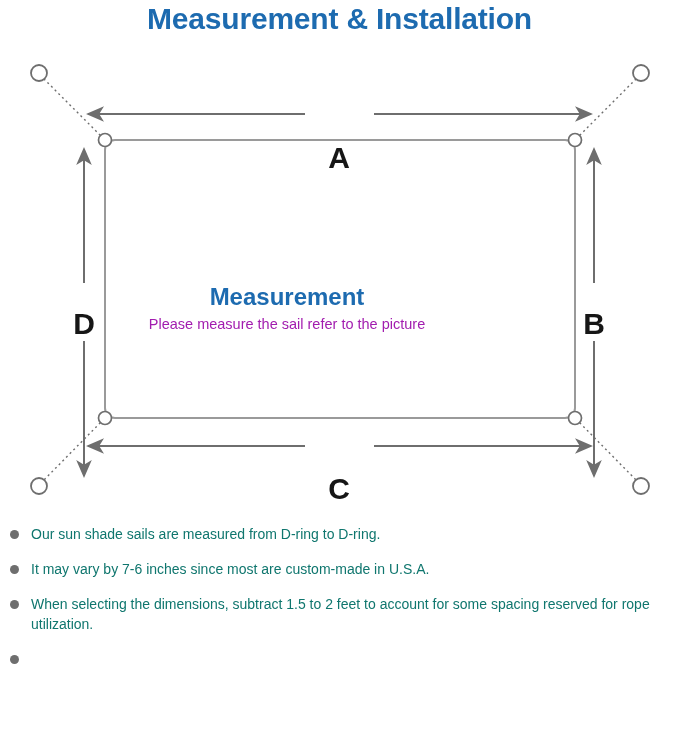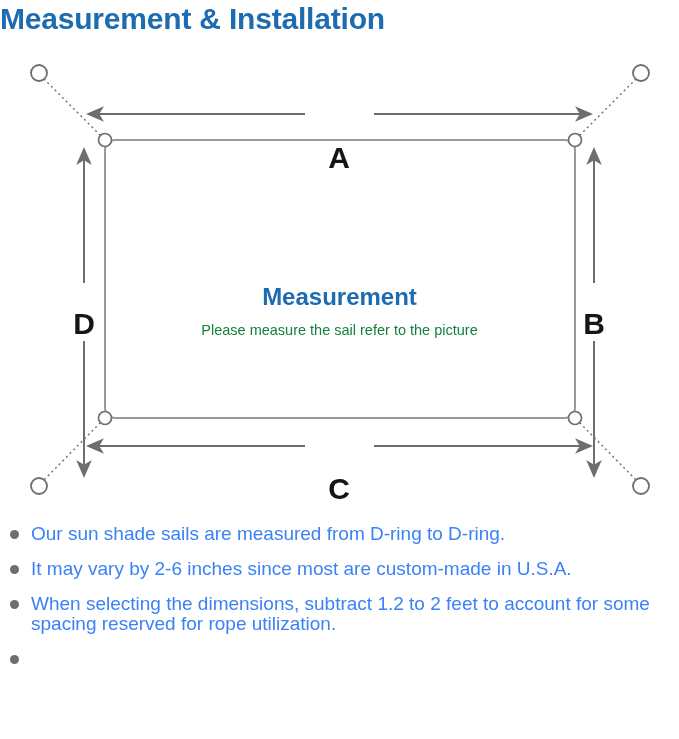--- a/index.html
+++ b/index.html
@@ -14,21 +14,21 @@
     font-family: "Liberation Sans", sans-serif;
     overflow: hidden;
   }
 
   
   #title {
     position: absolute;
     top: 0px;
     left: 0;
     width: 679px;
-    text-align: left;
+    text-align: center;
     font-size: 30px;
     font-weight: bold;
     color: #1d6bb0;
     letter-spacing: -0.2px;
     line-height: 38px;
   }
 
   
   #diagram {
     position: absolute;
@@ -37,35 +37,35 @@
     width: 679px;
     height: 470px;
   }
   #diagram svg { display: block; }
 
   
   #center-label {
     position: absolute;
     left: 0;
     top: 236px;
-    width: 679px;
+    width: 574px;
     text-align: center;
     pointer-events: none;
   }
   #center-title {
     font-size: 24px;
     font-weight: bold;
     color: #1d6bb0;
     line-height: 30px;
   }
   #center-sub {
     font-size: 14.5px;
-    color: #15803d;
+    color: #a21caf;
     line-height: 20px;
-    margin-top: 8px;
+    margin-top: 2px;
   }
 
   
   .dim-letter {
     position: absolute;
     font-size: 30px;
     font-weight: bold;
     color: #161616;
     font-family: "Liberation Sans", sans-serif;
     text-align: center;
@@ -93,23 +93,23 @@
   .note-bullet {
     width: 9px;
     height: 9px;
     border-radius: 50%;
     background: #6e6e6e;
     flex: 0 0 auto;
     margin-top: 6px;
     margin-right: 12px;
   }
   .note-text {
-    font-size: 19px;
+    font-size: 14px;
     line-height: 20px;
-    color: #3b82f6;
+    color: #0f766e;
     font-family: "Liberation Sans", sans-serif;
   }
 </style>
 </head>
 <body>
 
 <div id="title">Measurement &amp; Installation</div>
 
 <div id="diagram">
   <svg width="679" height="470" viewBox="0 0 679 470" xmlns="http://www.w3.org/2000/svg">
@@ -171,22 +171,22 @@
   <div class="dim-letter" id="letter-d">D</div>
 </div>
 
 <div id="notes">
   <div class="note-row">
     <span class="note-bullet"></span>
     <span class="note-text">Our sun shade sails are measured from D-ring to D-ring.</span>
   </div>
   <div class="note-row">
     <span class="note-bullet"></span>
-    <span class="note-text">It may vary by 2-6 inches since most are custom-made in U.S.A.</span>
+    <span class="note-text">It may vary by 7-6 inches since most are custom-made in U.S.A.</span>
   </div>
   <div class="note-row">
     <span class="note-bullet"></span>
-    <span class="note-text">When selecting the dimensions, subtract 1.2 to 2 feet to account for some spacing reserved for rope utilization.</span>
+    <span class="note-text">When selecting the dimensions, subtract 1.5 to 2 feet to account for some spacing reserved for rope utilization.</span>
   </div>
   <div class="note-row">
     <span class="note-bullet"></span>
   </div>
 </div>
 
 </body></html>

